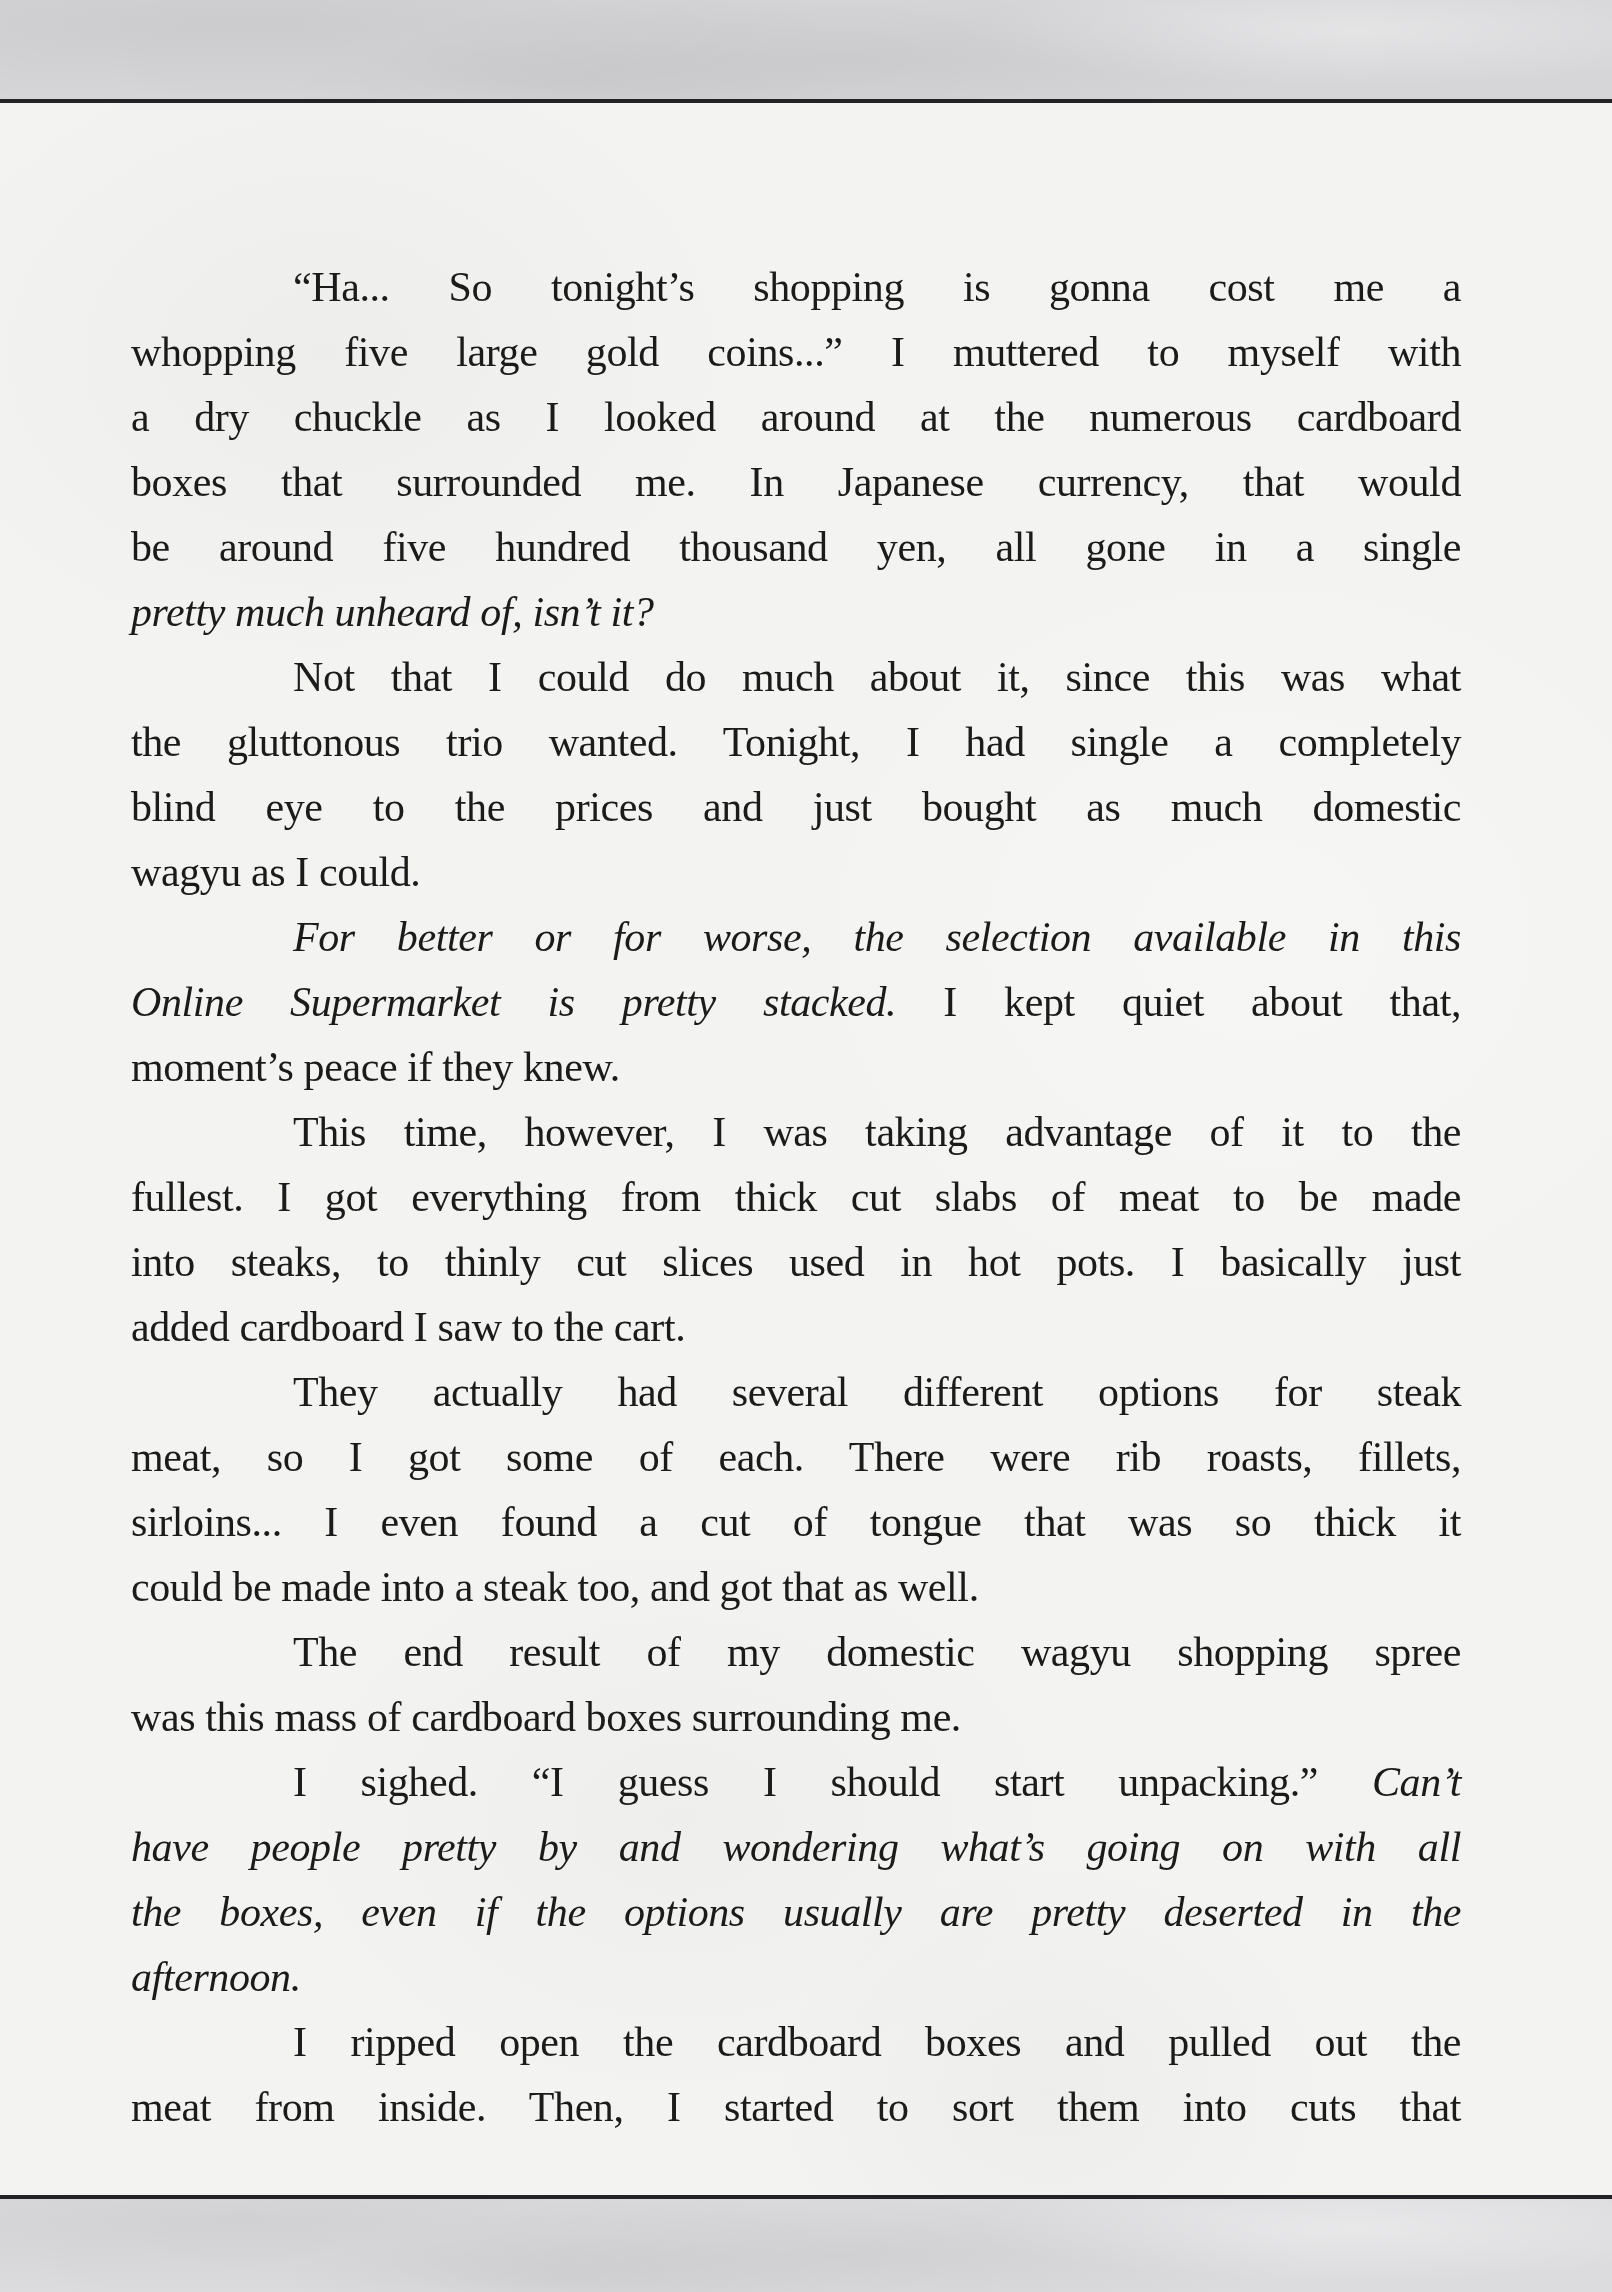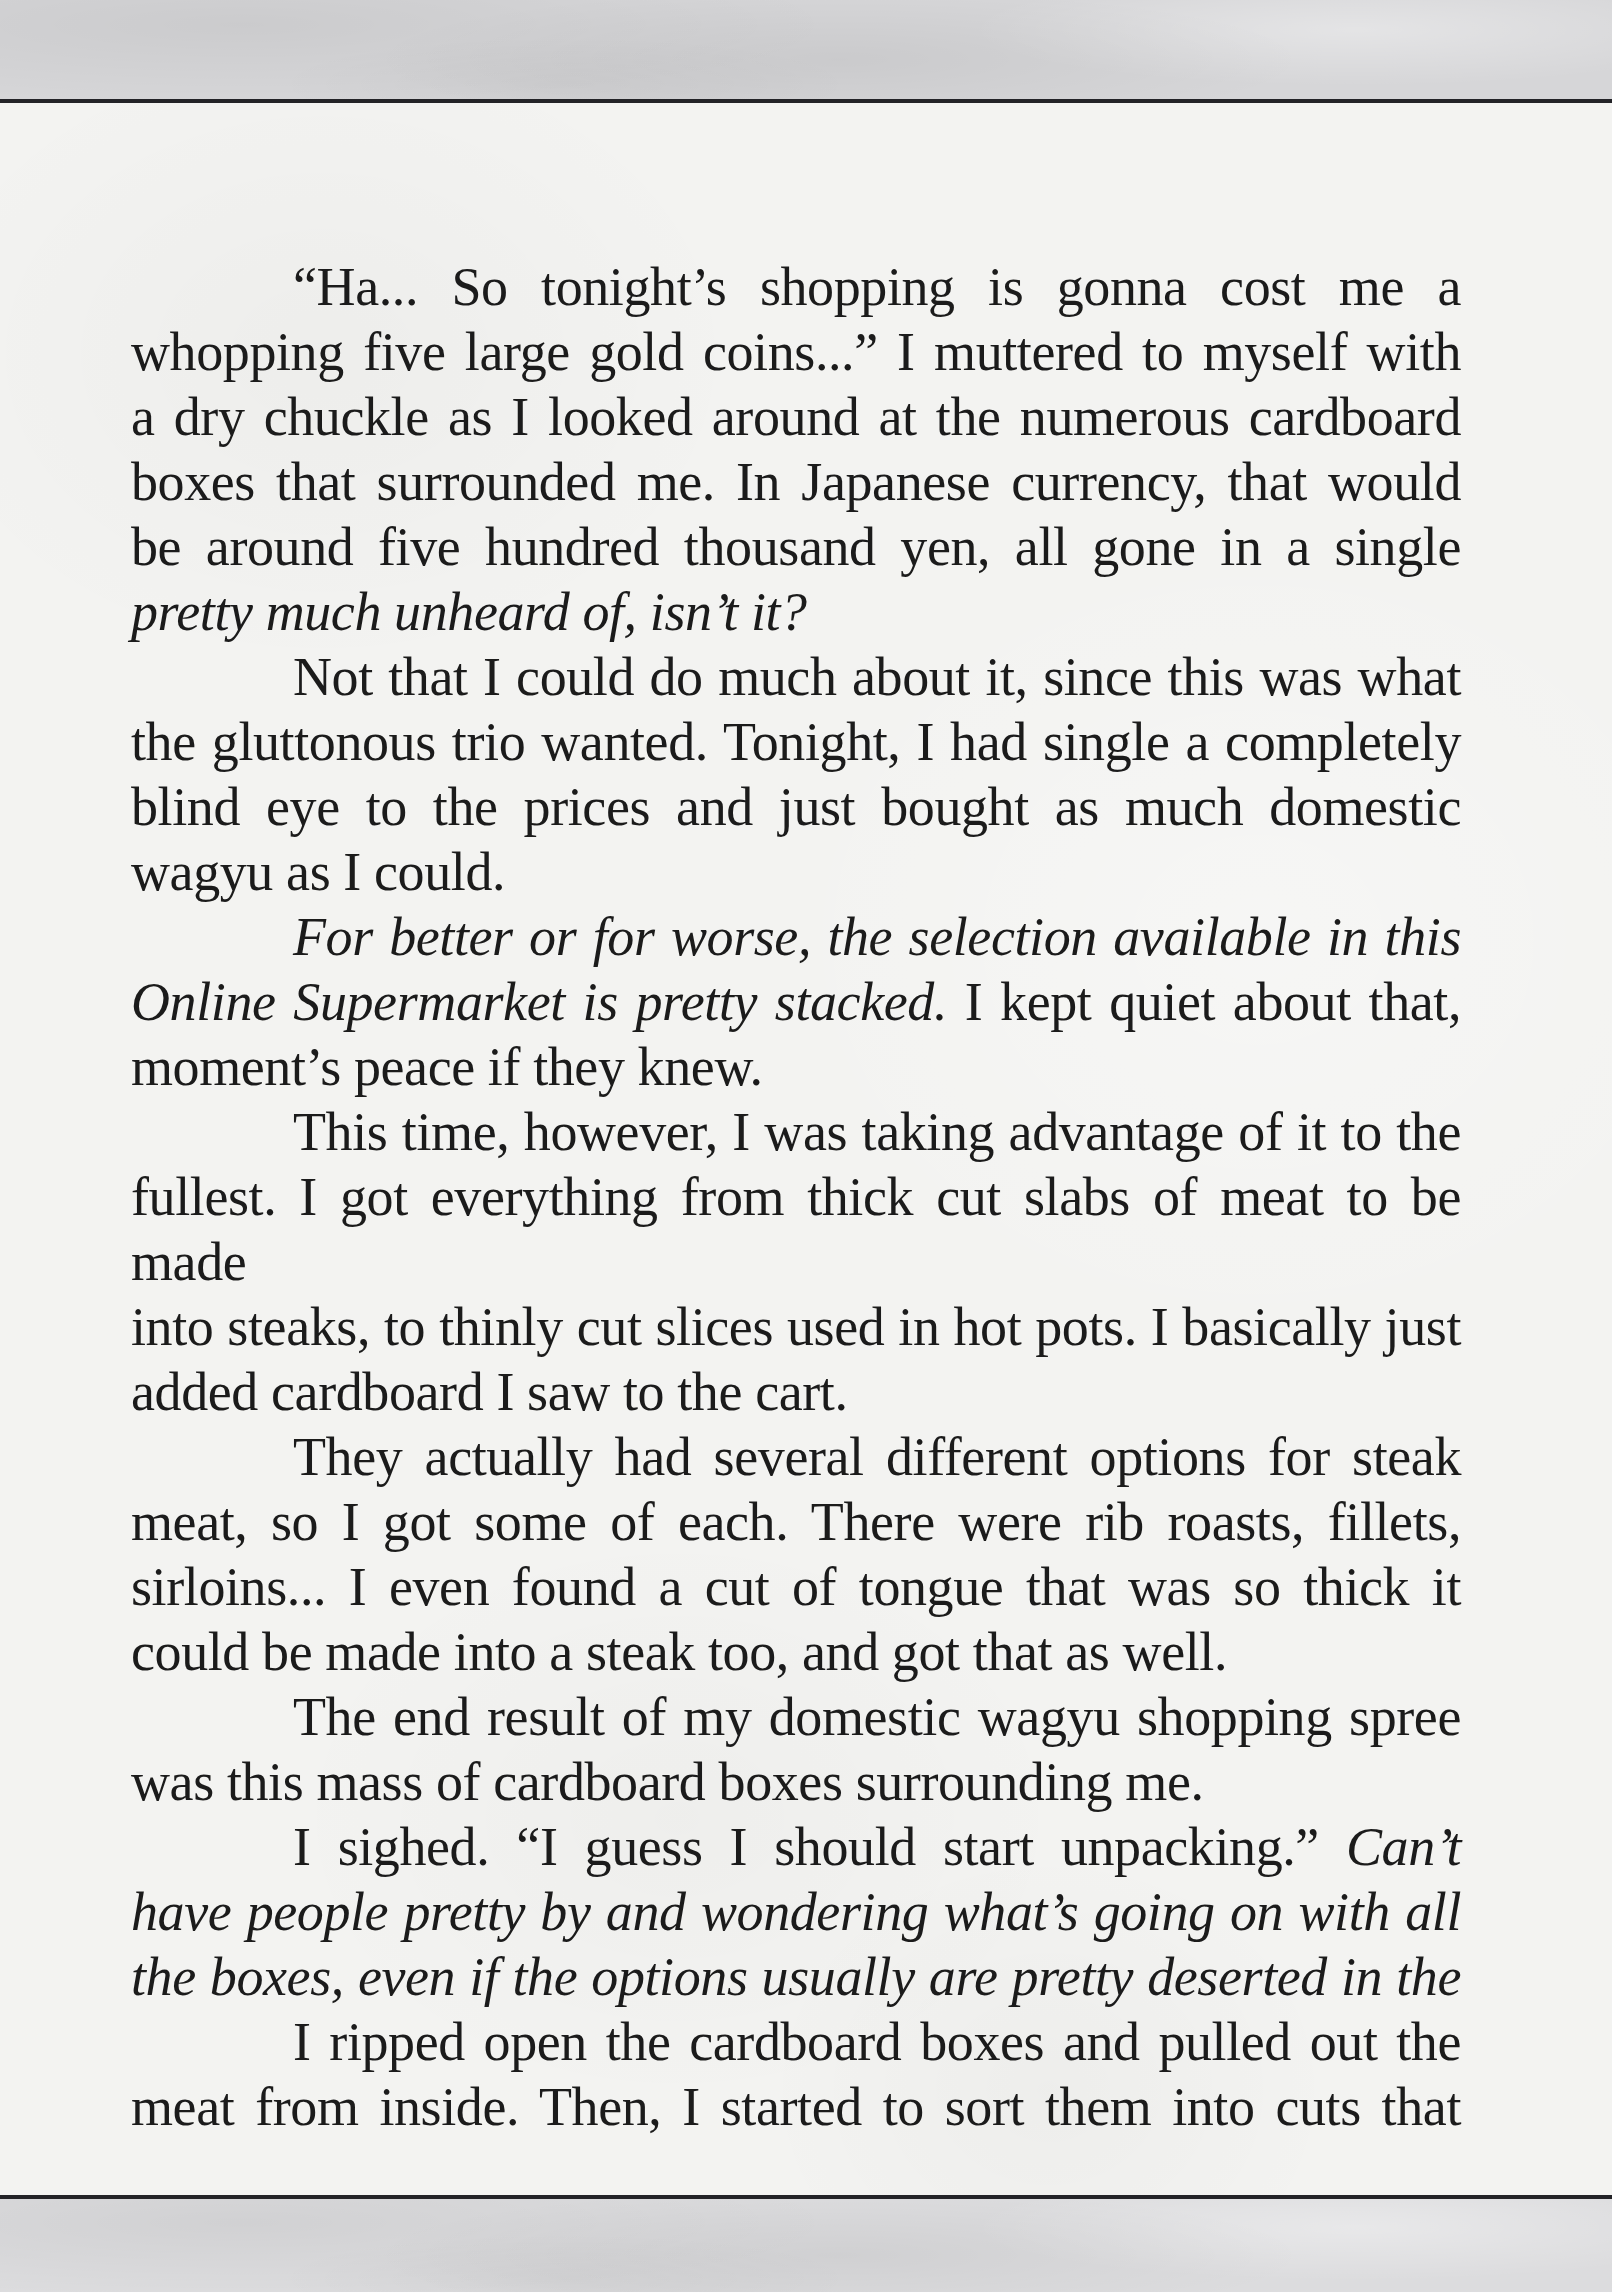--- a/index.html
+++ b/index.html
@@ -27,21 +27,21 @@
     background-color:var(--page-background,#f3f3f1);
     background-image:
       radial-gradient(716px 537px at 20% 12%, rgba(0,0,0,.022), transparent 60%),
       radial-gradient(806px 672px at 78% 40%, rgba(255,255,255,.28), transparent 62%),
       radial-gradient(672px 493px at 42% 82%, rgba(0,0,0,.02), transparent 60%),
       radial-gradient(448px 376px at 65% 95%, rgba(0,0,0,.025), transparent 65%);
   }
   .page-text{
     position:absolute;left:131px;top:152px;width:1330px;
     color:var(--text,#1b1b1b);
-    font-size:54px;line-height:65px;letter-spacing:-0.4px;
+    font-size:42px;line-height:65px;letter-spacing:-0.4px;
   }
   .line{
     text-align:justify;
     text-align-last:justify;
     text-justify:inter-word;
   }
   .line.line-left{text-align-last:left}
   .line.line-indent{padding-left:162px}
   .seg.italic{font-style:italic}
 </style>
@@ -72,20 +72,21 @@
       <div class="line line-left"><span class="seg">added cardboard I saw to the cart.</span></div>
       <div class="line line-indent"><span class="seg">They actually had several different options for steak</span></div>
       <div class="line"><span class="seg">meat, so I got some of each. There were rib roasts, fillets,</span></div>
       <div class="line"><span class="seg">sirloins... I even found a cut of tongue that was so thick it</span></div>
       <div class="line line-left"><span class="seg">could be made into a steak too, and got that as well.</span></div>
       <div class="line line-indent"><span class="seg">The end result of my domestic wagyu shopping spree</span></div>
       <div class="line line-left"><span class="seg">was this mass of cardboard boxes surrounding me.</span></div>
       <div class="line line-indent"><span class="seg">I sighed. “I guess I should start unpacking.” </span><span class="seg italic">Can’t</span></div>
       <div class="line"><span class="seg italic">have people pretty by and wondering what’s going on with all</span></div>
       <div class="line"><span class="seg italic">the boxes, even if the options usually are pretty deserted in the</span></div>
+      <div class="line line-left"><span class="seg italic">afternoon.</span></div>
       <div class="line line-indent"><span class="seg">I ripped open the cardboard boxes and pulled out the</span></div>
       <div class="line"><span class="seg">meat from inside. Then, I started to sort them into cuts that</span></div>
     </div>
 </div>
 
 <div class="rule rule-bottom"></div>
 <div class="band band-bottom"></div>
 
 
 </body></html>

